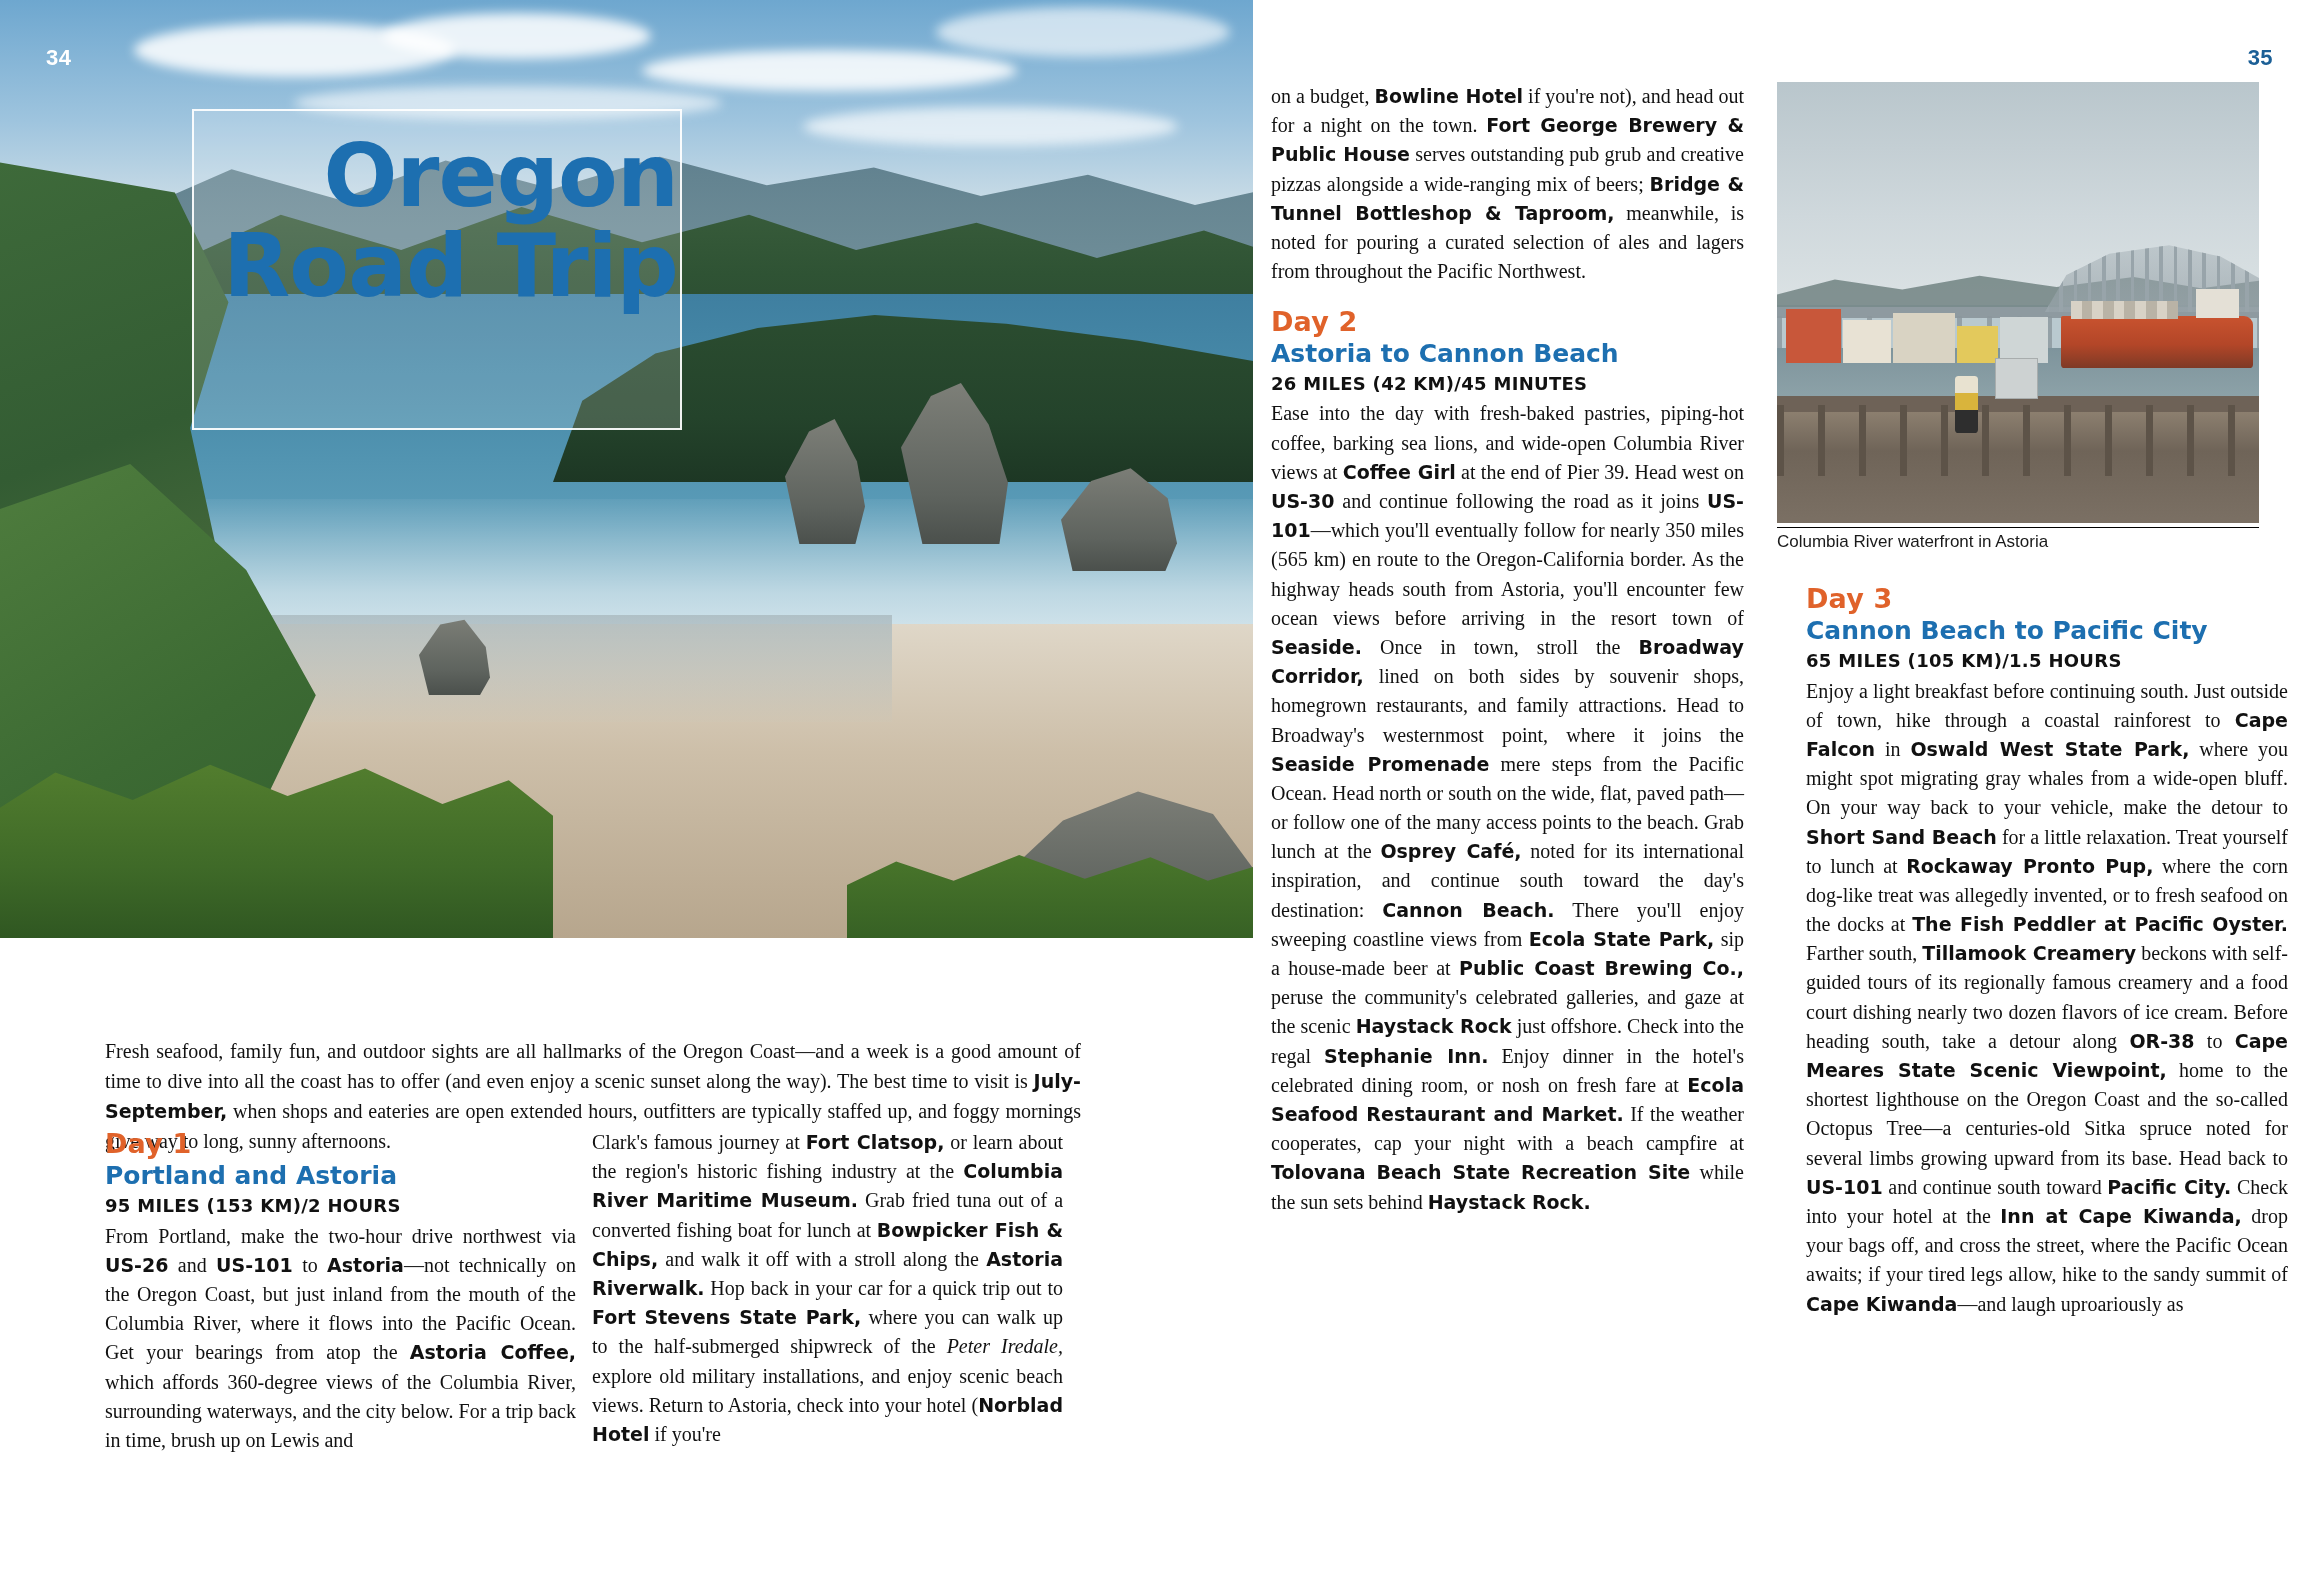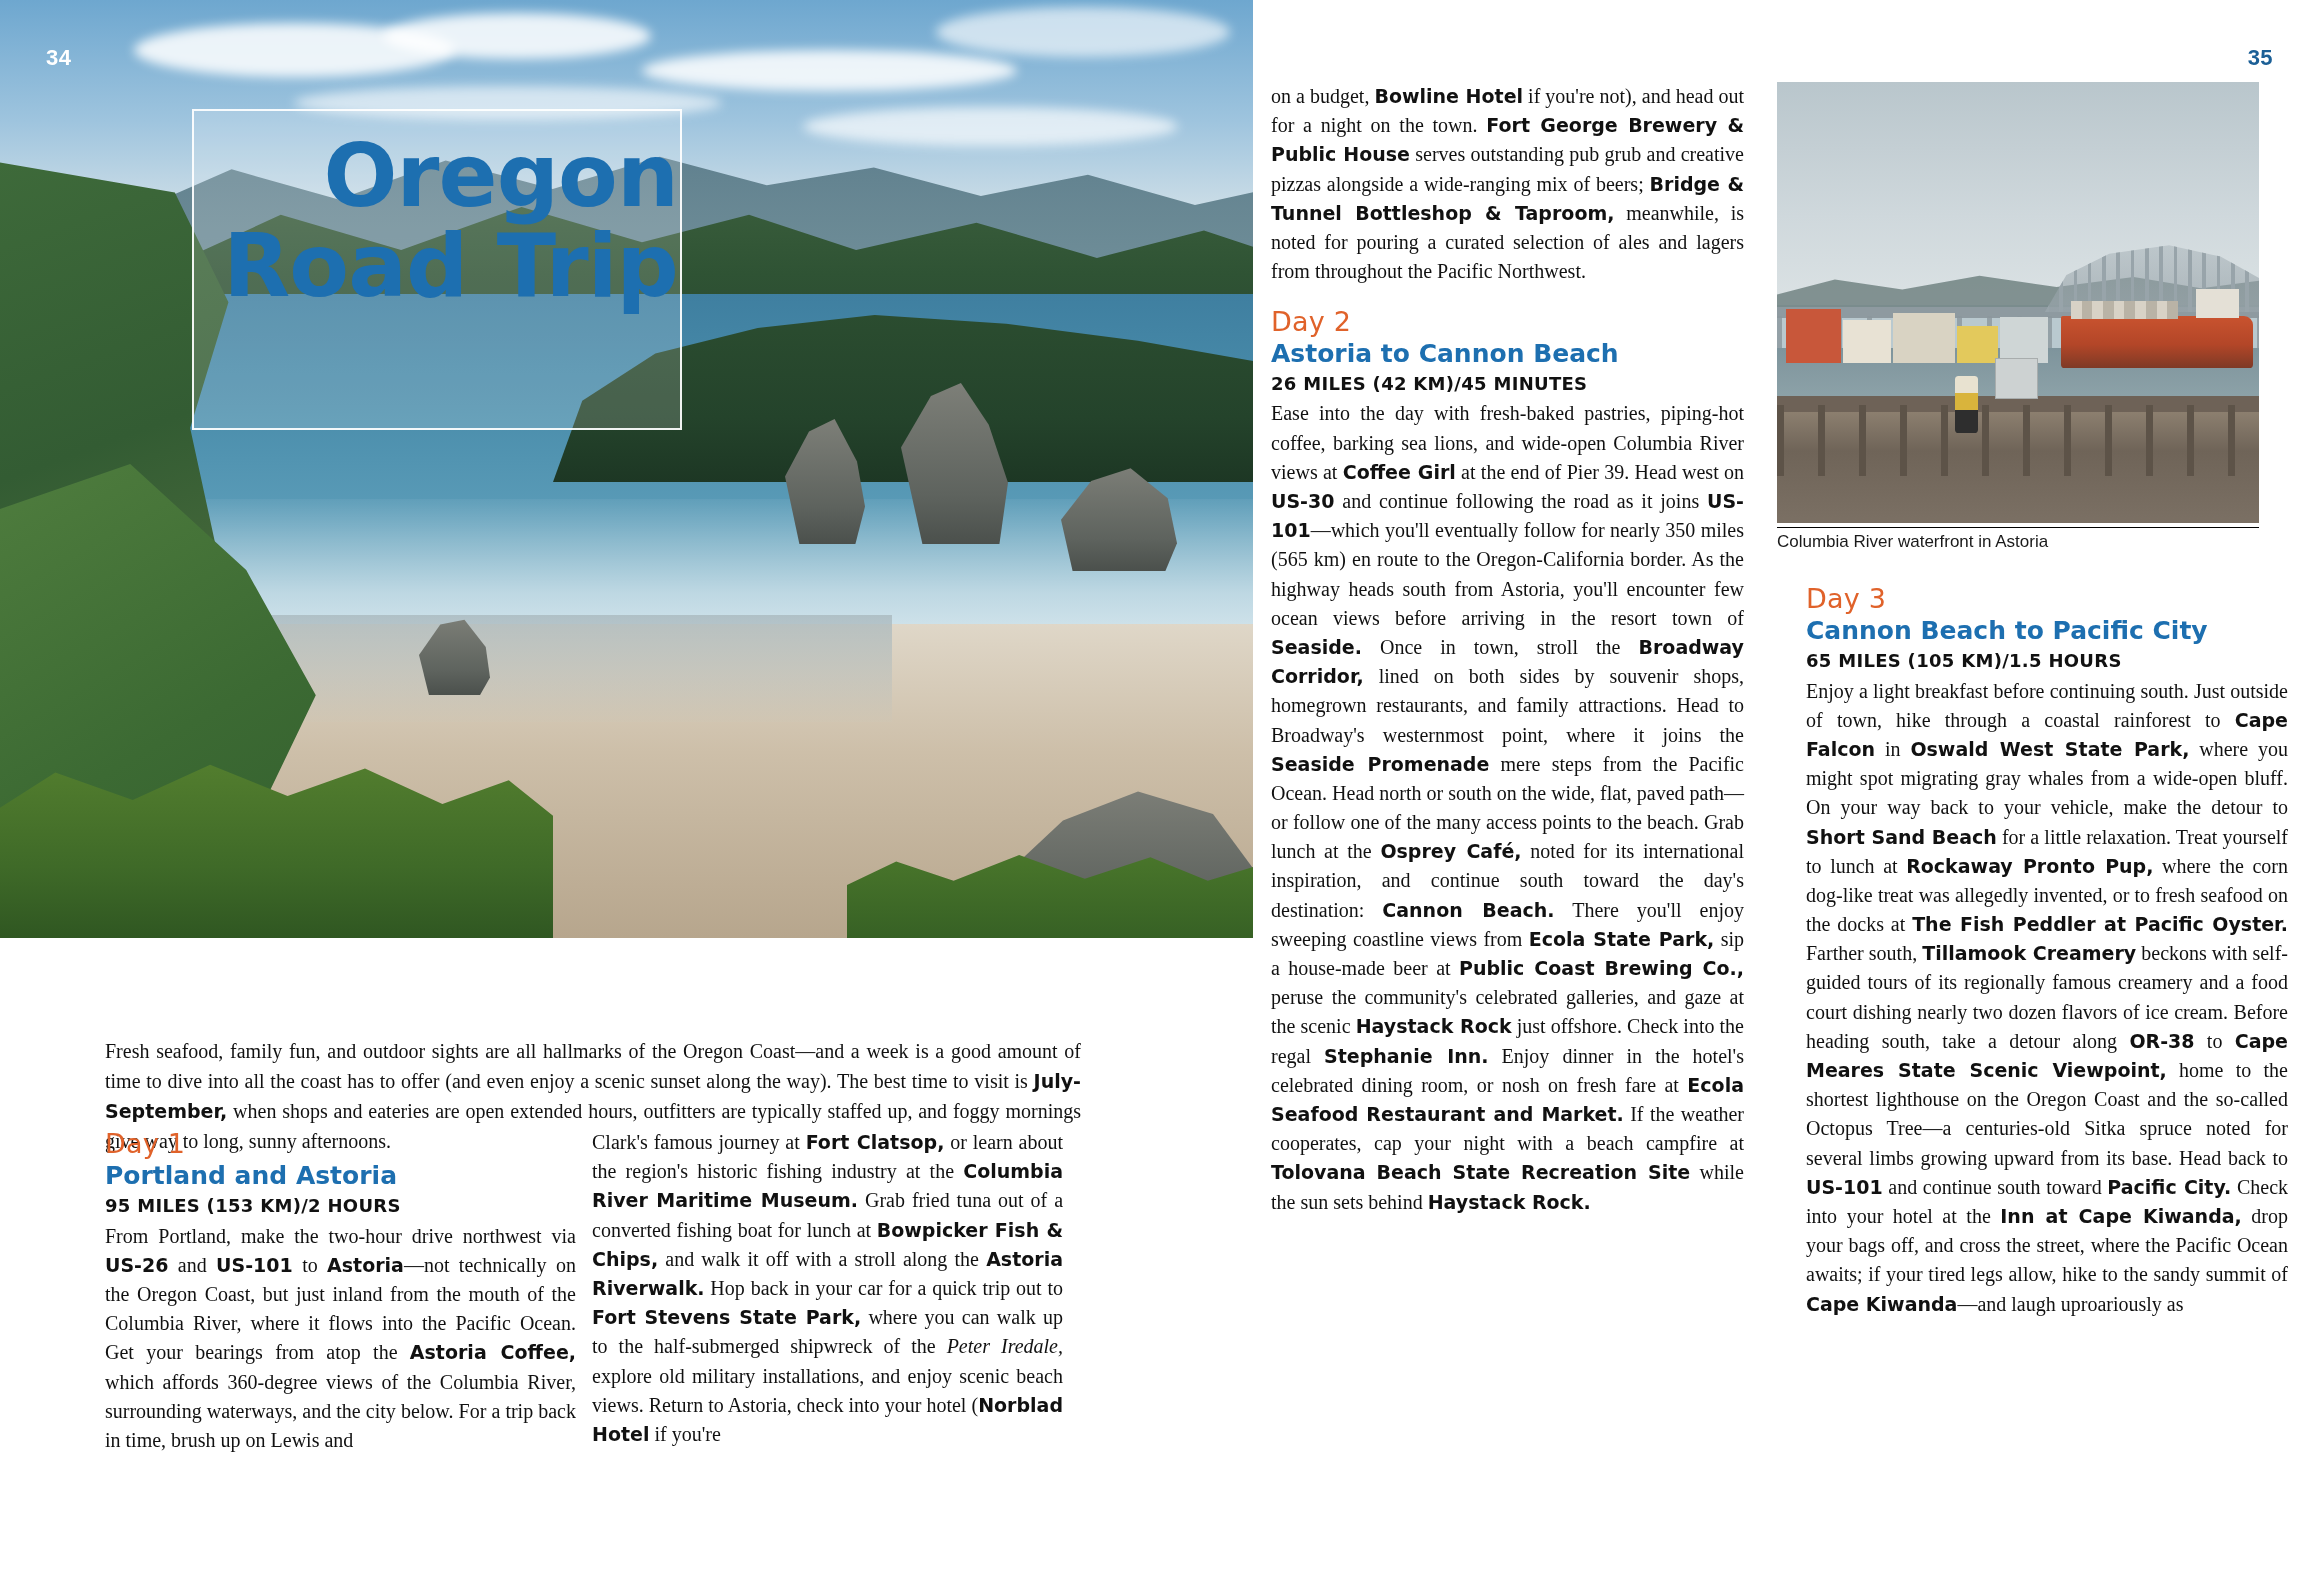--- a/index.html
+++ b/index.html
@@ -188,21 +188,21 @@
     position: absolute;
     top: 1128px;
     left: 105px;
     width: 976px;
     display: flex;
     gap: 16px;
   }
   .col { width: 471px; }
   .day-label {
     font-family: "DejaVu Sans", sans-serif;
-    font-weight: normal;
+    font-weight: bold;
     font-size: 27px;
     color: #e0622a;
     margin: 0 0 1.8px 0;
     letter-spacing: 0.2px;
   }
   .day-title {
     font-family: "DejaVu Sans", sans-serif;
     font-weight: bold;
     font-size: 25px;
     color: #1d6fb0;

